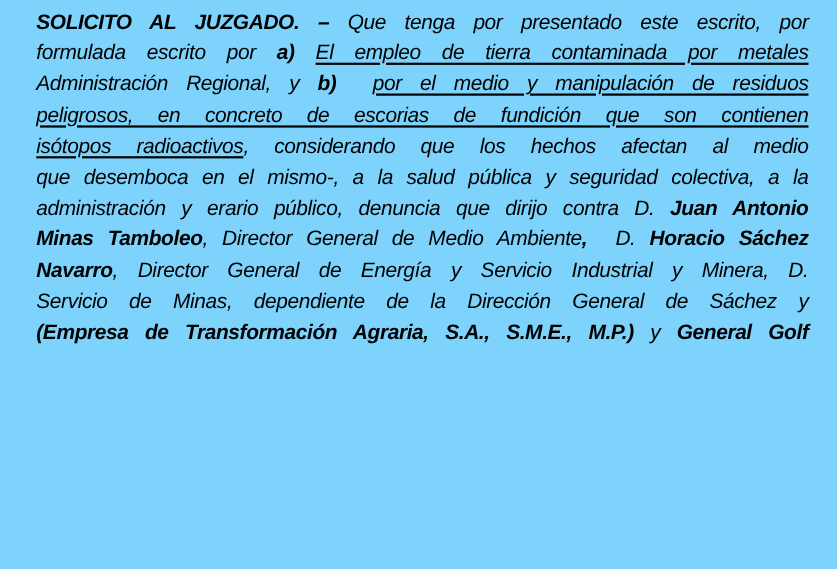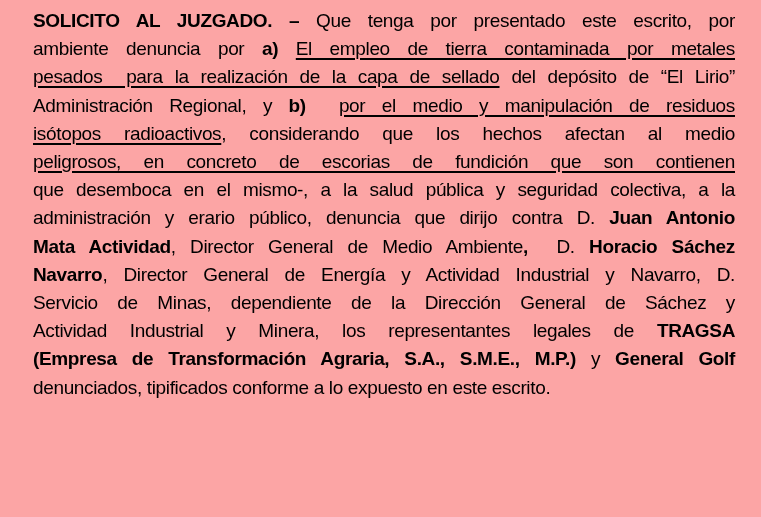--- a/index.html
+++ b/index.html
@@ -36,30 +36,27 @@
   .b { font-weight: bold; }
   .u {
     text-decoration: underline;
     text-decoration-thickness: 1.6px;
     text-underline-offset: 3px;
   }
 </style>
 </head>
 <body>
 
-<div class="page" style="background: #fca5a5; color: rgb(0, 0, 0);">
+<div class="page" style="background: #7dd3fc; color: rgb(0, 0, 0); font-style: italic;">
   <div>
       <div class="line"><span class="seg b">SOLICITO AL JUZGADO. –</span><span class="seg"> Que tenga por presentado este escrito, por</span></div>
-      <div class="line"><span class="seg">ambiente denuncia por </span><span class="seg b">a)</span><span class="seg"> </span><span class="seg u">El empleo de tierra contaminada por metales</span></div>
-      <div class="line"><span class="seg u">pesados  para la realización de la capa de sellado</span><span class="seg"> del depósito de “El Lirio”</span></div>
+      <div class="line"><span class="seg">formulada escrito por </span><span class="seg b">a)</span><span class="seg"> </span><span class="seg u">El empleo de tierra contaminada por metales</span></div>
       <div class="line"><span class="seg">Administración Regional, y </span><span class="seg b">b)</span><span class="seg">  </span><span class="seg u">por el medio y manipulación de residuos</span></div>
+      <div class="line"><span class="seg u">peligrosos, en concreto de escorias de fundición que son contienen</span></div>
       <div class="line"><span class="seg u">isótopos radioactivos</span><span class="seg">, considerando que los hechos afectan al medio</span></div>
-      <div class="line"><span class="seg u">peligrosos, en concreto de escorias de fundición que son contienen</span></div>
       <div class="line"><span class="seg">que desemboca en el mismo-, a la salud pública y seguridad colectiva, a la</span></div>
       <div class="line"><span class="seg">administración y erario público, denuncia que dirijo contra D. </span><span class="seg b">Juan Antonio</span></div>
-      <div class="line"><span class="seg b">Mata Actividad</span><span class="seg">, Director General de Medio Ambiente</span><span class="seg b">,</span><span class="seg">  D. </span><span class="seg b">Horacio Sáchez</span></div>
-      <div class="line"><span class="seg b">Navarro</span><span class="seg">, Director General de Energía y Actividad Industrial y Navarro, D.</span></div>
+      <div class="line"><span class="seg b">Minas Tamboleo</span><span class="seg">, Director General de Medio Ambiente</span><span class="seg b">,</span><span class="seg">  D. </span><span class="seg b">Horacio Sáchez</span></div>
+      <div class="line"><span class="seg b">Navarro</span><span class="seg">, Director General de Energía y Servicio Industrial y Minera, D.</span></div>
       <div class="line"><span class="seg">Servicio de Minas, dependiente de la Dirección General de Sáchez y</span></div>
-      <div class="line"><span class="seg">Actividad Industrial y Minera, los representantes legales de </span><span class="seg b">TRAGSA</span></div>
       <div class="line"><span class="seg b">(Empresa de Transformación Agraria, S.A., S.M.E., M.P.)</span><span class="seg"> y </span><span class="seg b">General Golf</span></div>
-      <div class="line last"><span class="seg">denunciados, tipificados conforme a lo expuesto en este escrito.</span></div>
     </div>
 </div>
 
 </body></html>

